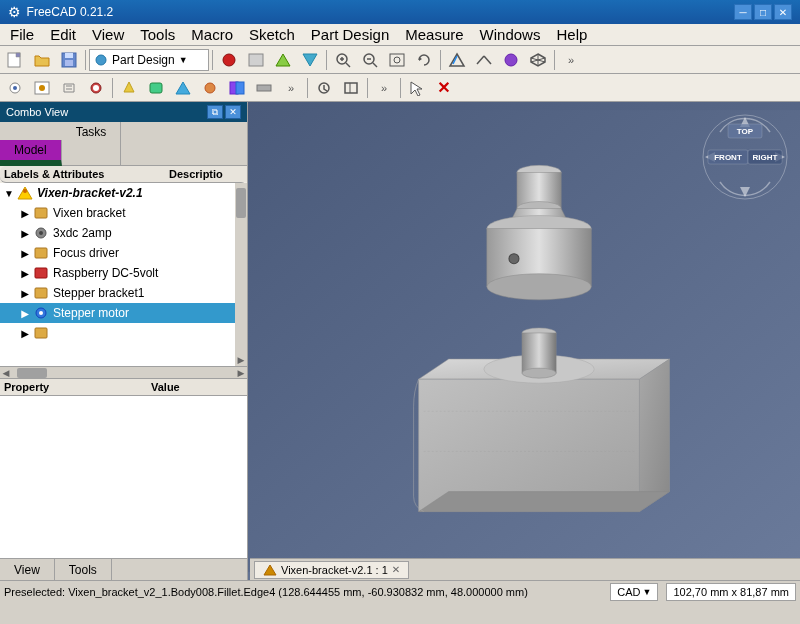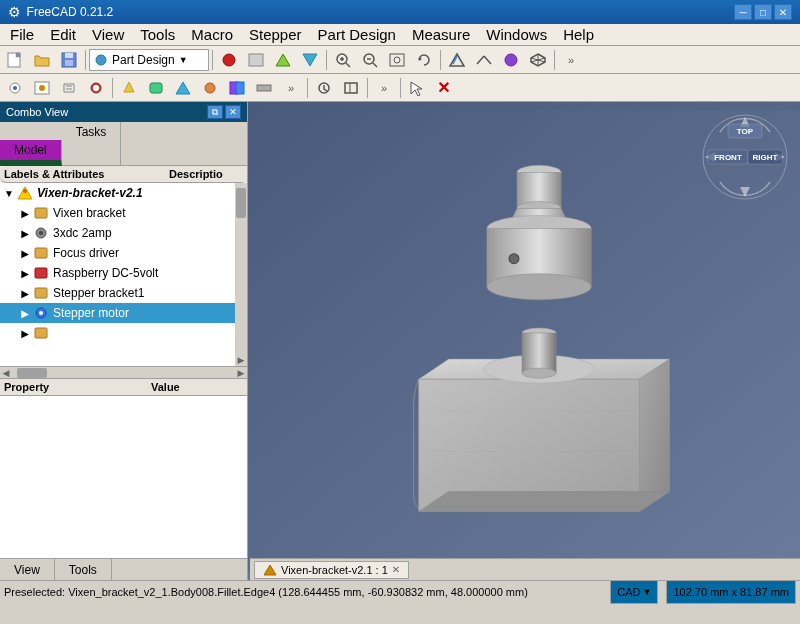--- a/index.html
+++ b/index.html
@@ -240,23 +240,23 @@
       border-top: 1px solid #a0a0a0;
       padding: 0 4px;
       font-size: 11px;
       justify-content: space-between;
     }
     #statusbar-left { flex: 1; }
     #statusbar-right { display: flex; align-items: center; gap: 8px; }
     .status-segment {
       border: 1px solid #a0a0a0;
       padding: 1px 6px;
-      background: #0369a1;
+      background: #ffffff;
       font-size: 11px;
-      height: 24px;
+      height: 18px;
       display: flex; align-items: center;
     }
 
     
     #viewport-svg {
       width: 100%;
       height: 100%;
     }
 
     .tree-item.bold .item-label { font-weight: bold; font-style: italic; }
@@ -275,21 +275,21 @@
     <div class="title-btn close">✕</div>
   </div>
 </div>
 
 <div id="menubar">
   <div class="menu-item">File</div>
   <div class="menu-item">Edit</div>
   <div class="menu-item">View</div>
   <div class="menu-item">Tools</div>
   <div class="menu-item">Macro</div>
-  <div class="menu-item">Stepper</div>
+  <div class="menu-item">Sketch</div>
   <div class="menu-item">Part Design</div>
   <div class="menu-item">Measure</div>
   <div class="menu-item">Windows</div>
   <div class="menu-item">Help</div>
 </div>
 
 <div class="toolbar" id="toolbar1">
   <div class="toolbar-btn">
     <svg width="18" height="16" viewBox="0 0 18 16">
         <rect x="2" y="1" width="12" height="14" fill="white" stroke="#888" stroke-width="1"></rect>

